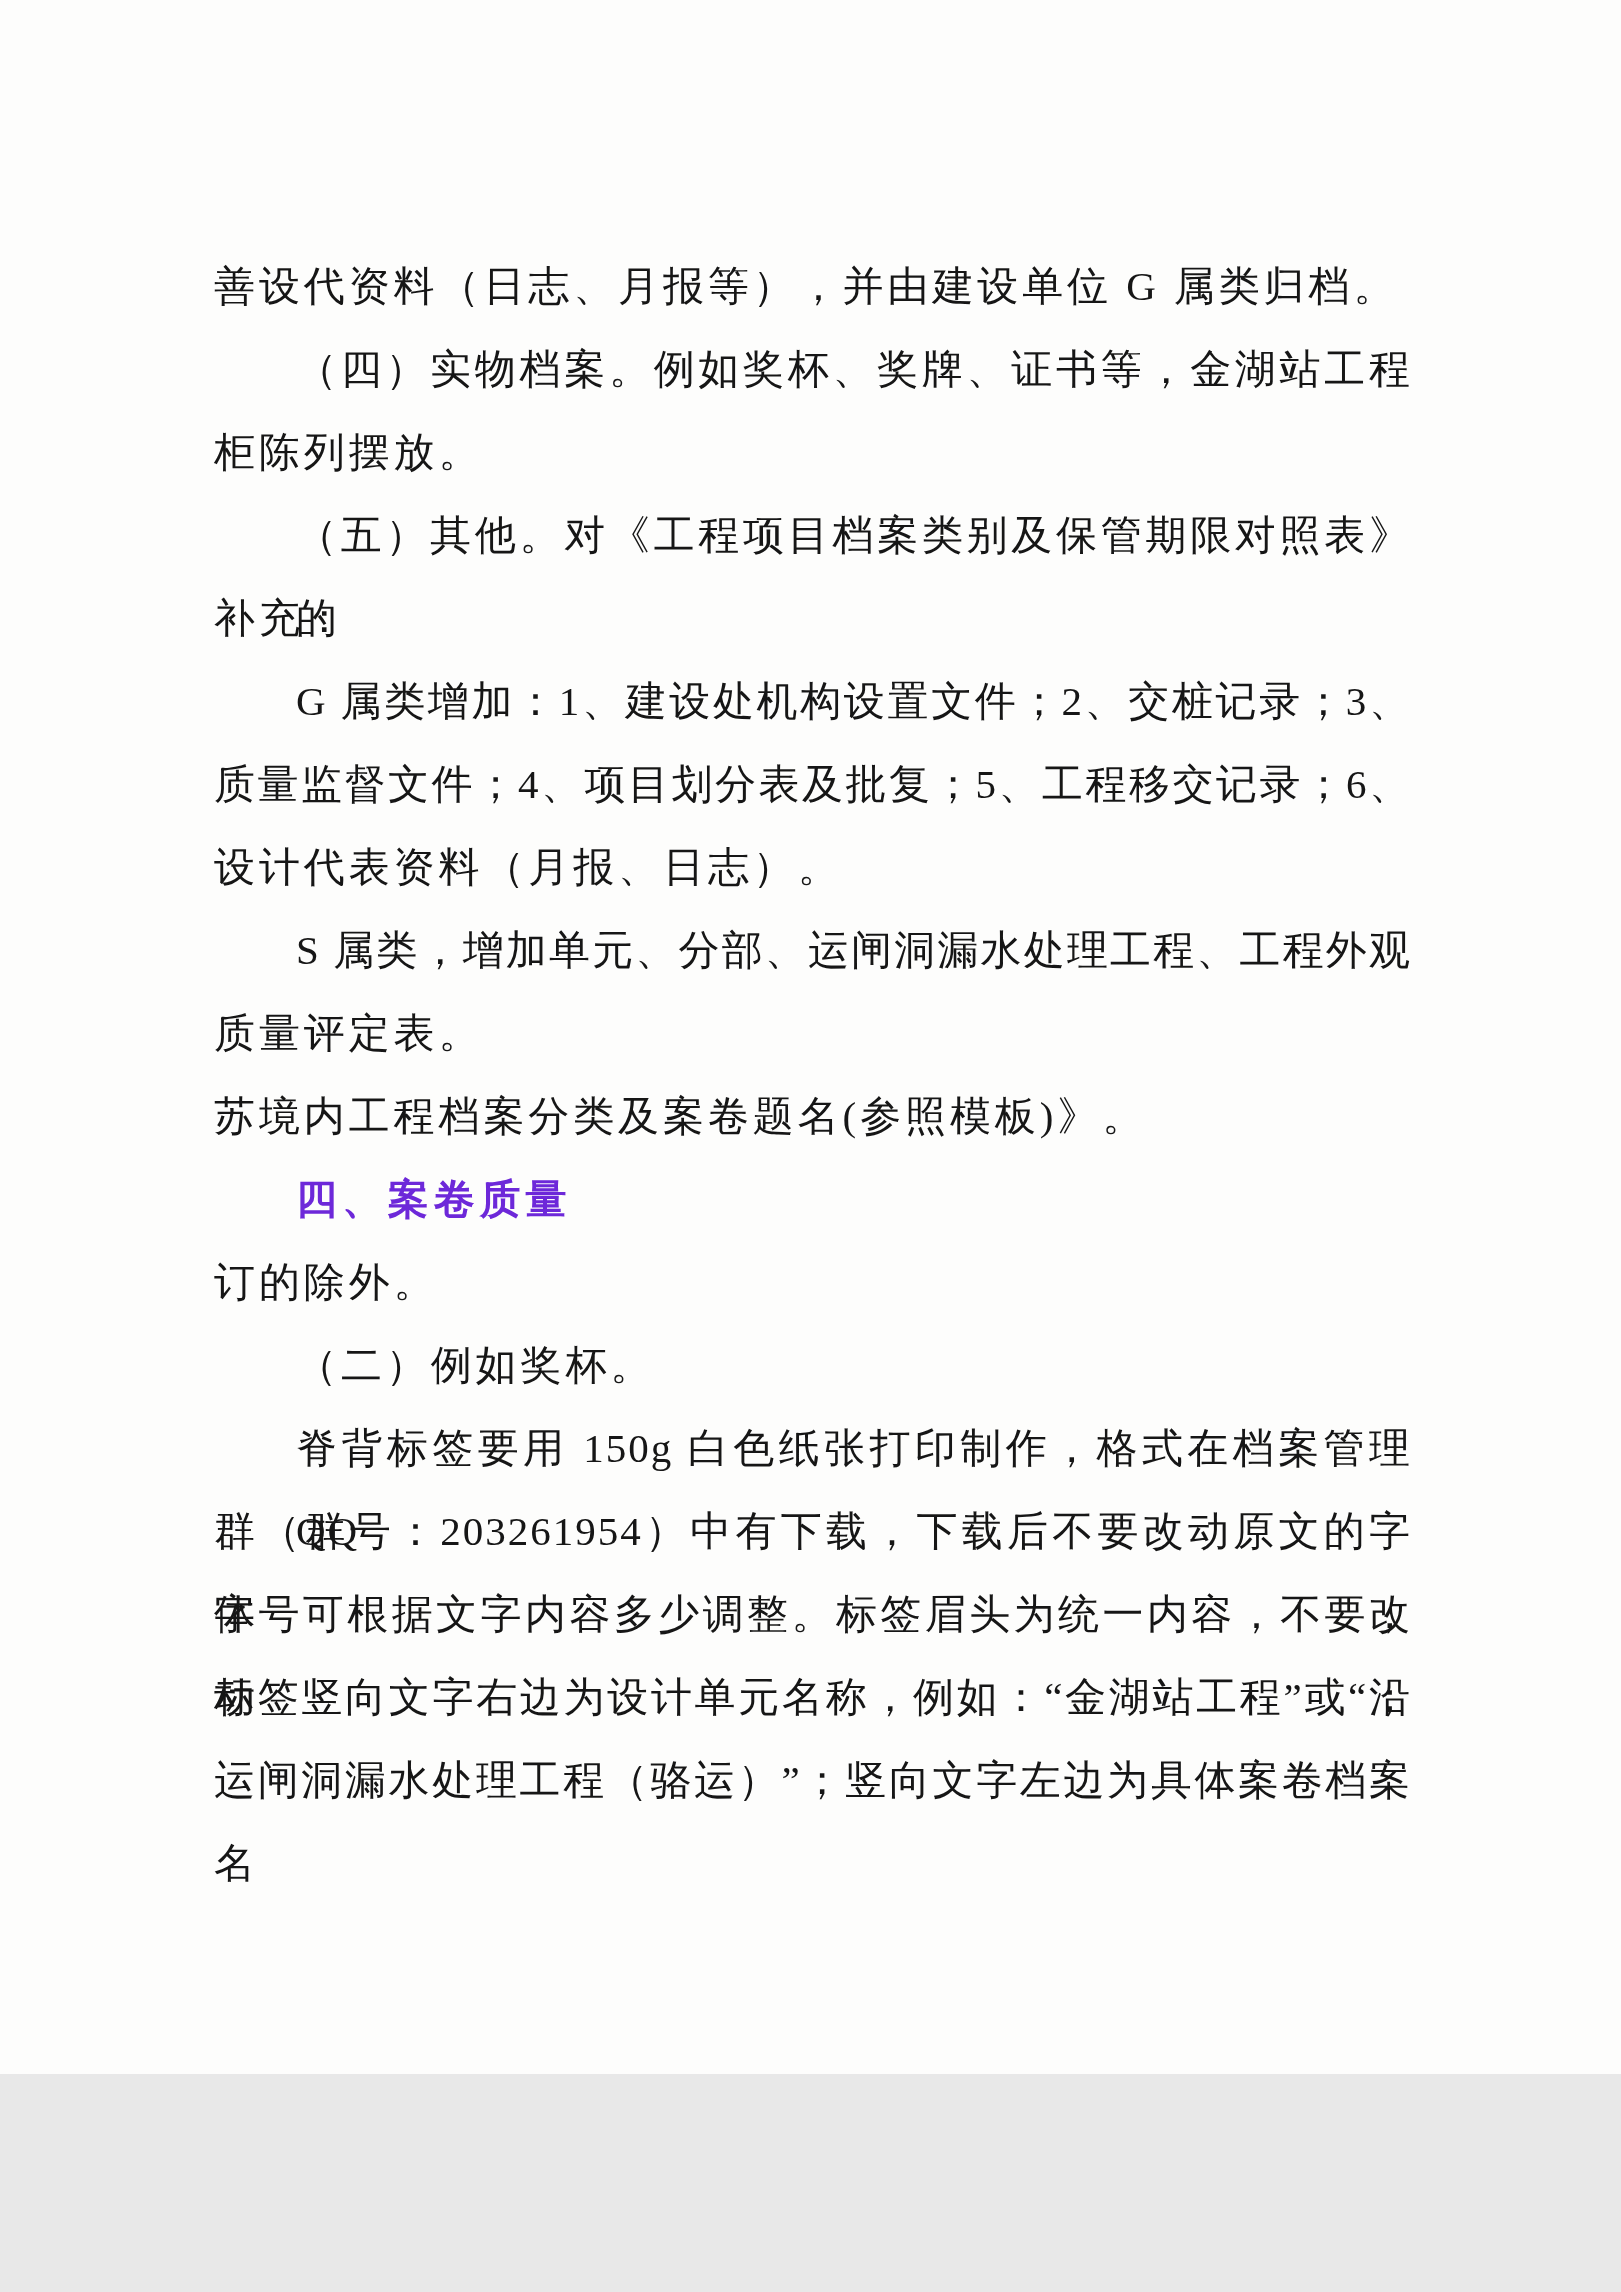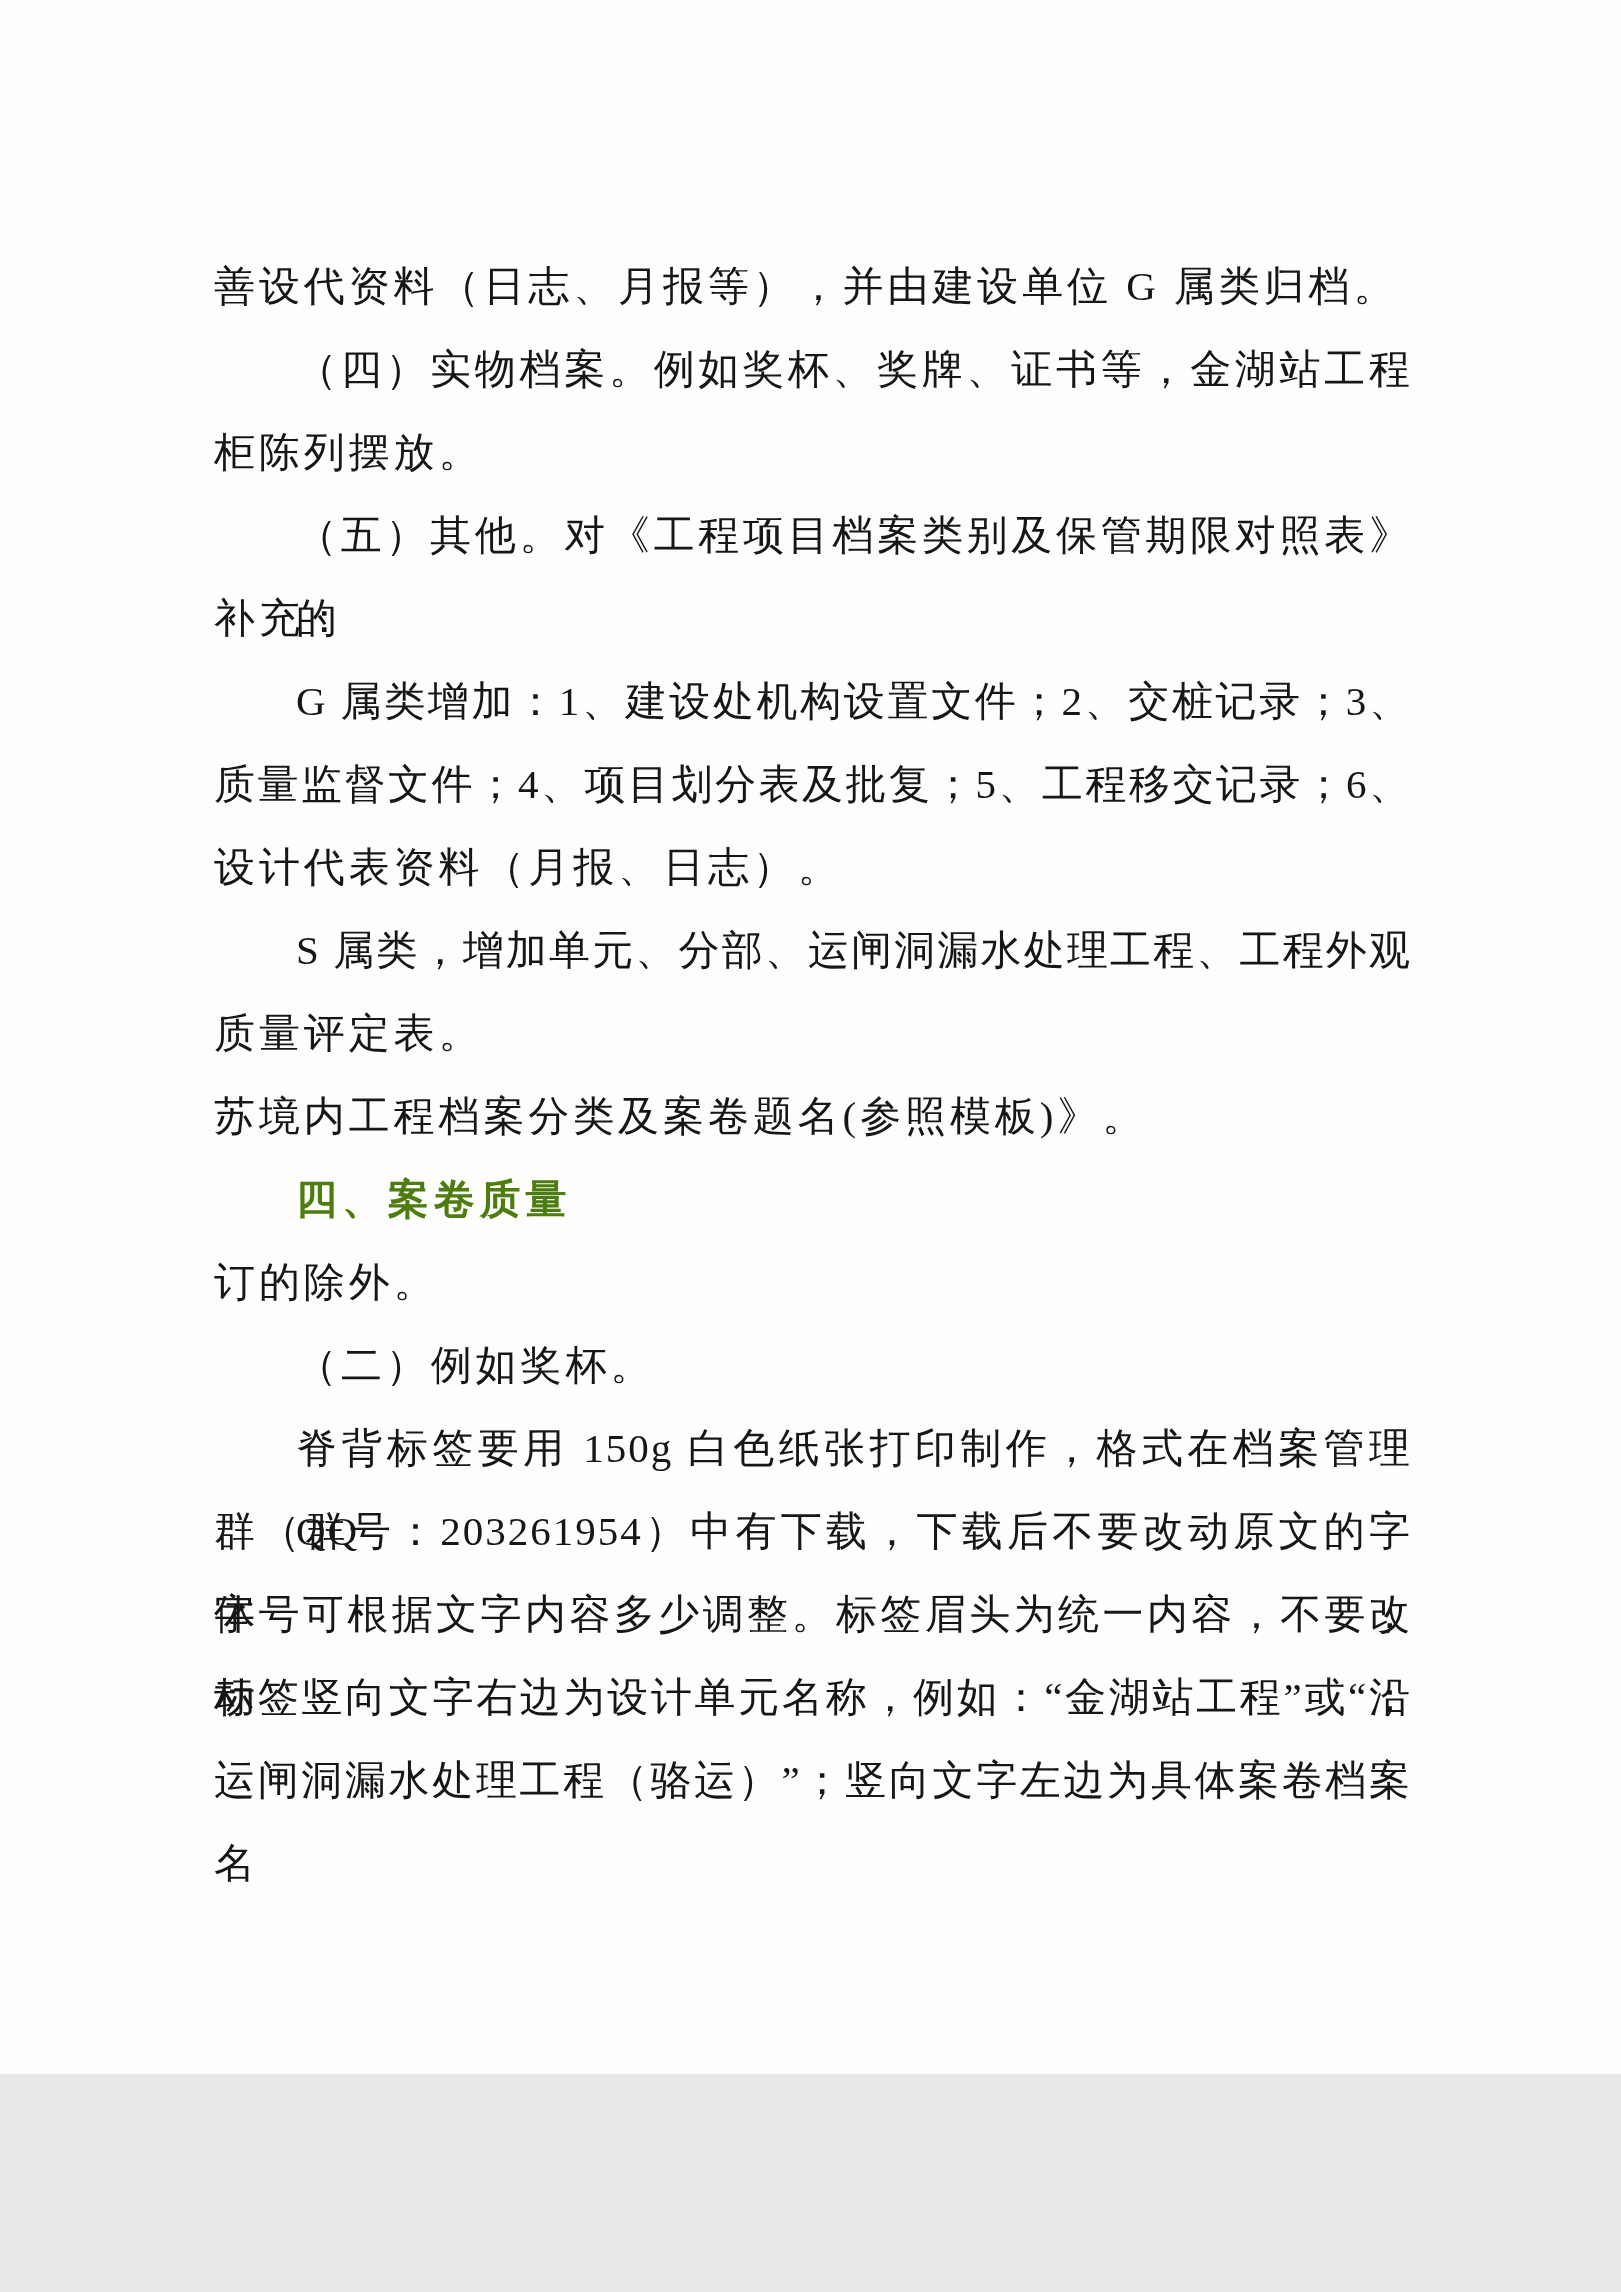--- a/index.html
+++ b/index.html
@@ -40,21 +40,21 @@
     text-align-last: justify;
     text-justify: inter-character;
   }
   .line.indent {
     padding-left: 82px;
   }
   .line.heading {
     font-family: "Liberation Sans", "DejaVu Sans", sans-serif;
     font-weight: 700;
     letter-spacing: 4.9px;
-    color: #4d7c0f;
+    color: #6d28d9;
   }
   .page-number {
     position: absolute;
     left: 0;
     right: 0;
     top: 2127px;
     text-align: center;
     font-family: "Liberation Serif", "DejaVu Serif", serif;
     font-size: 37px;
     line-height: 59px;

